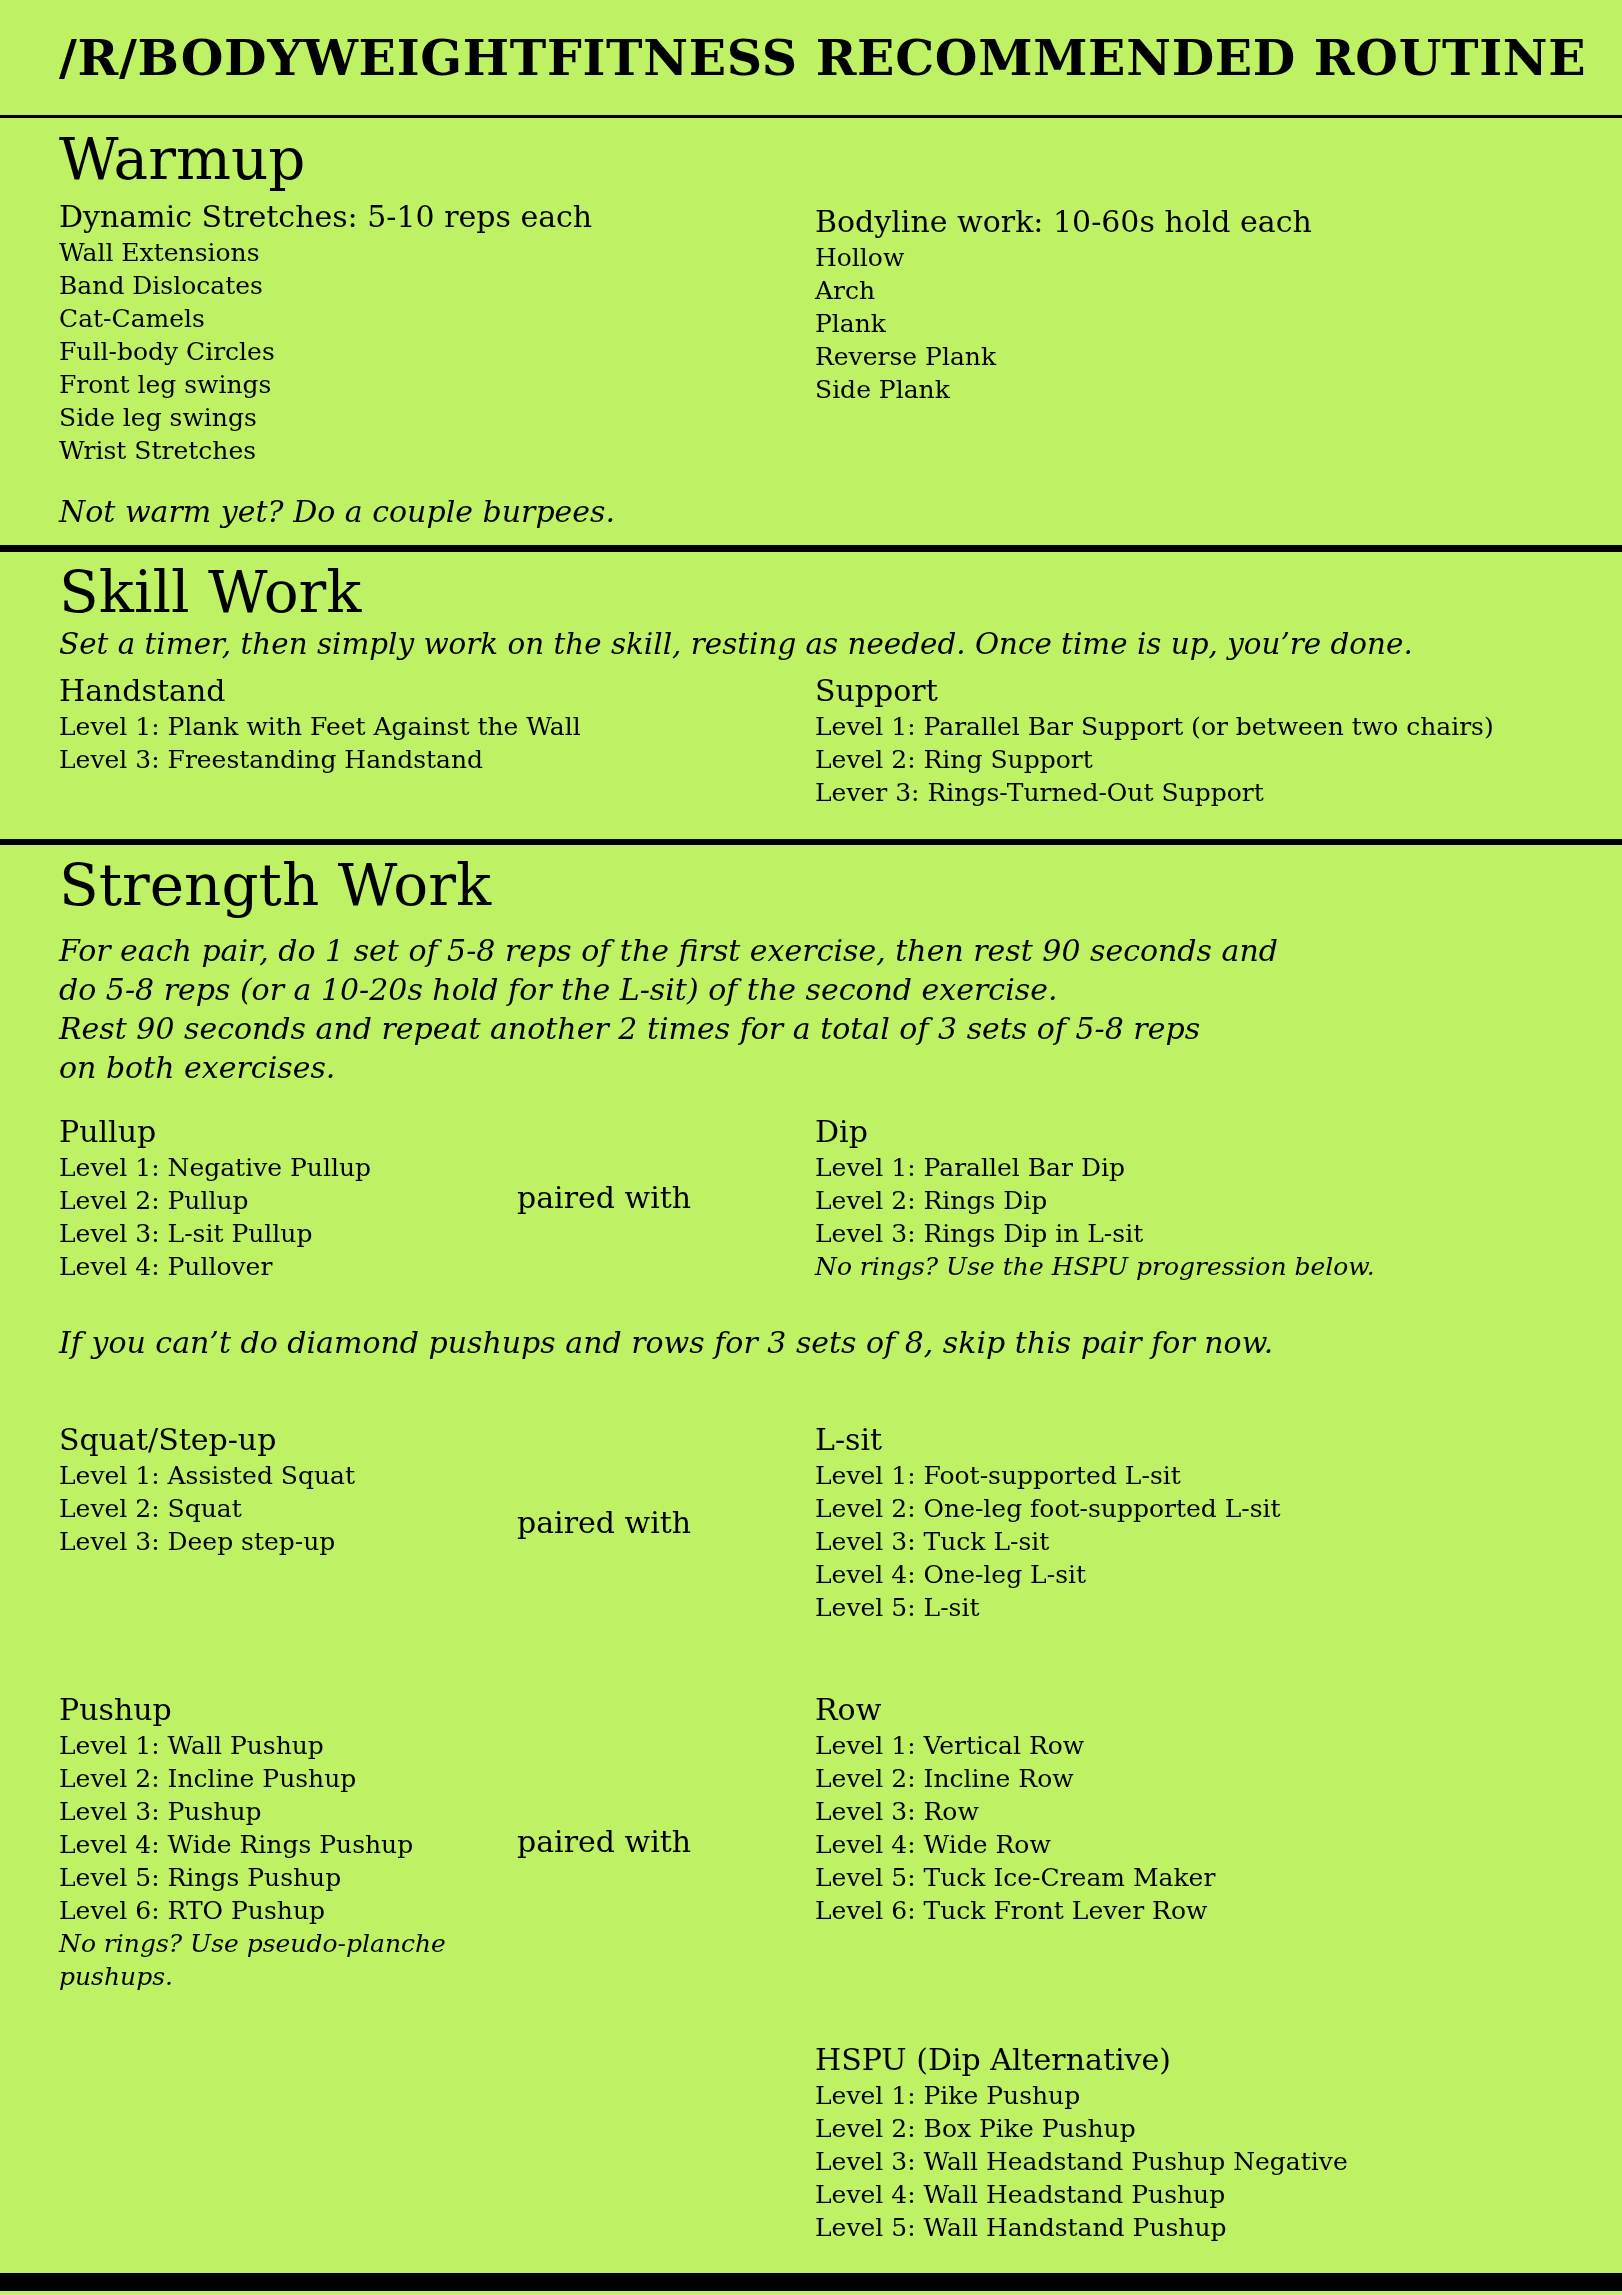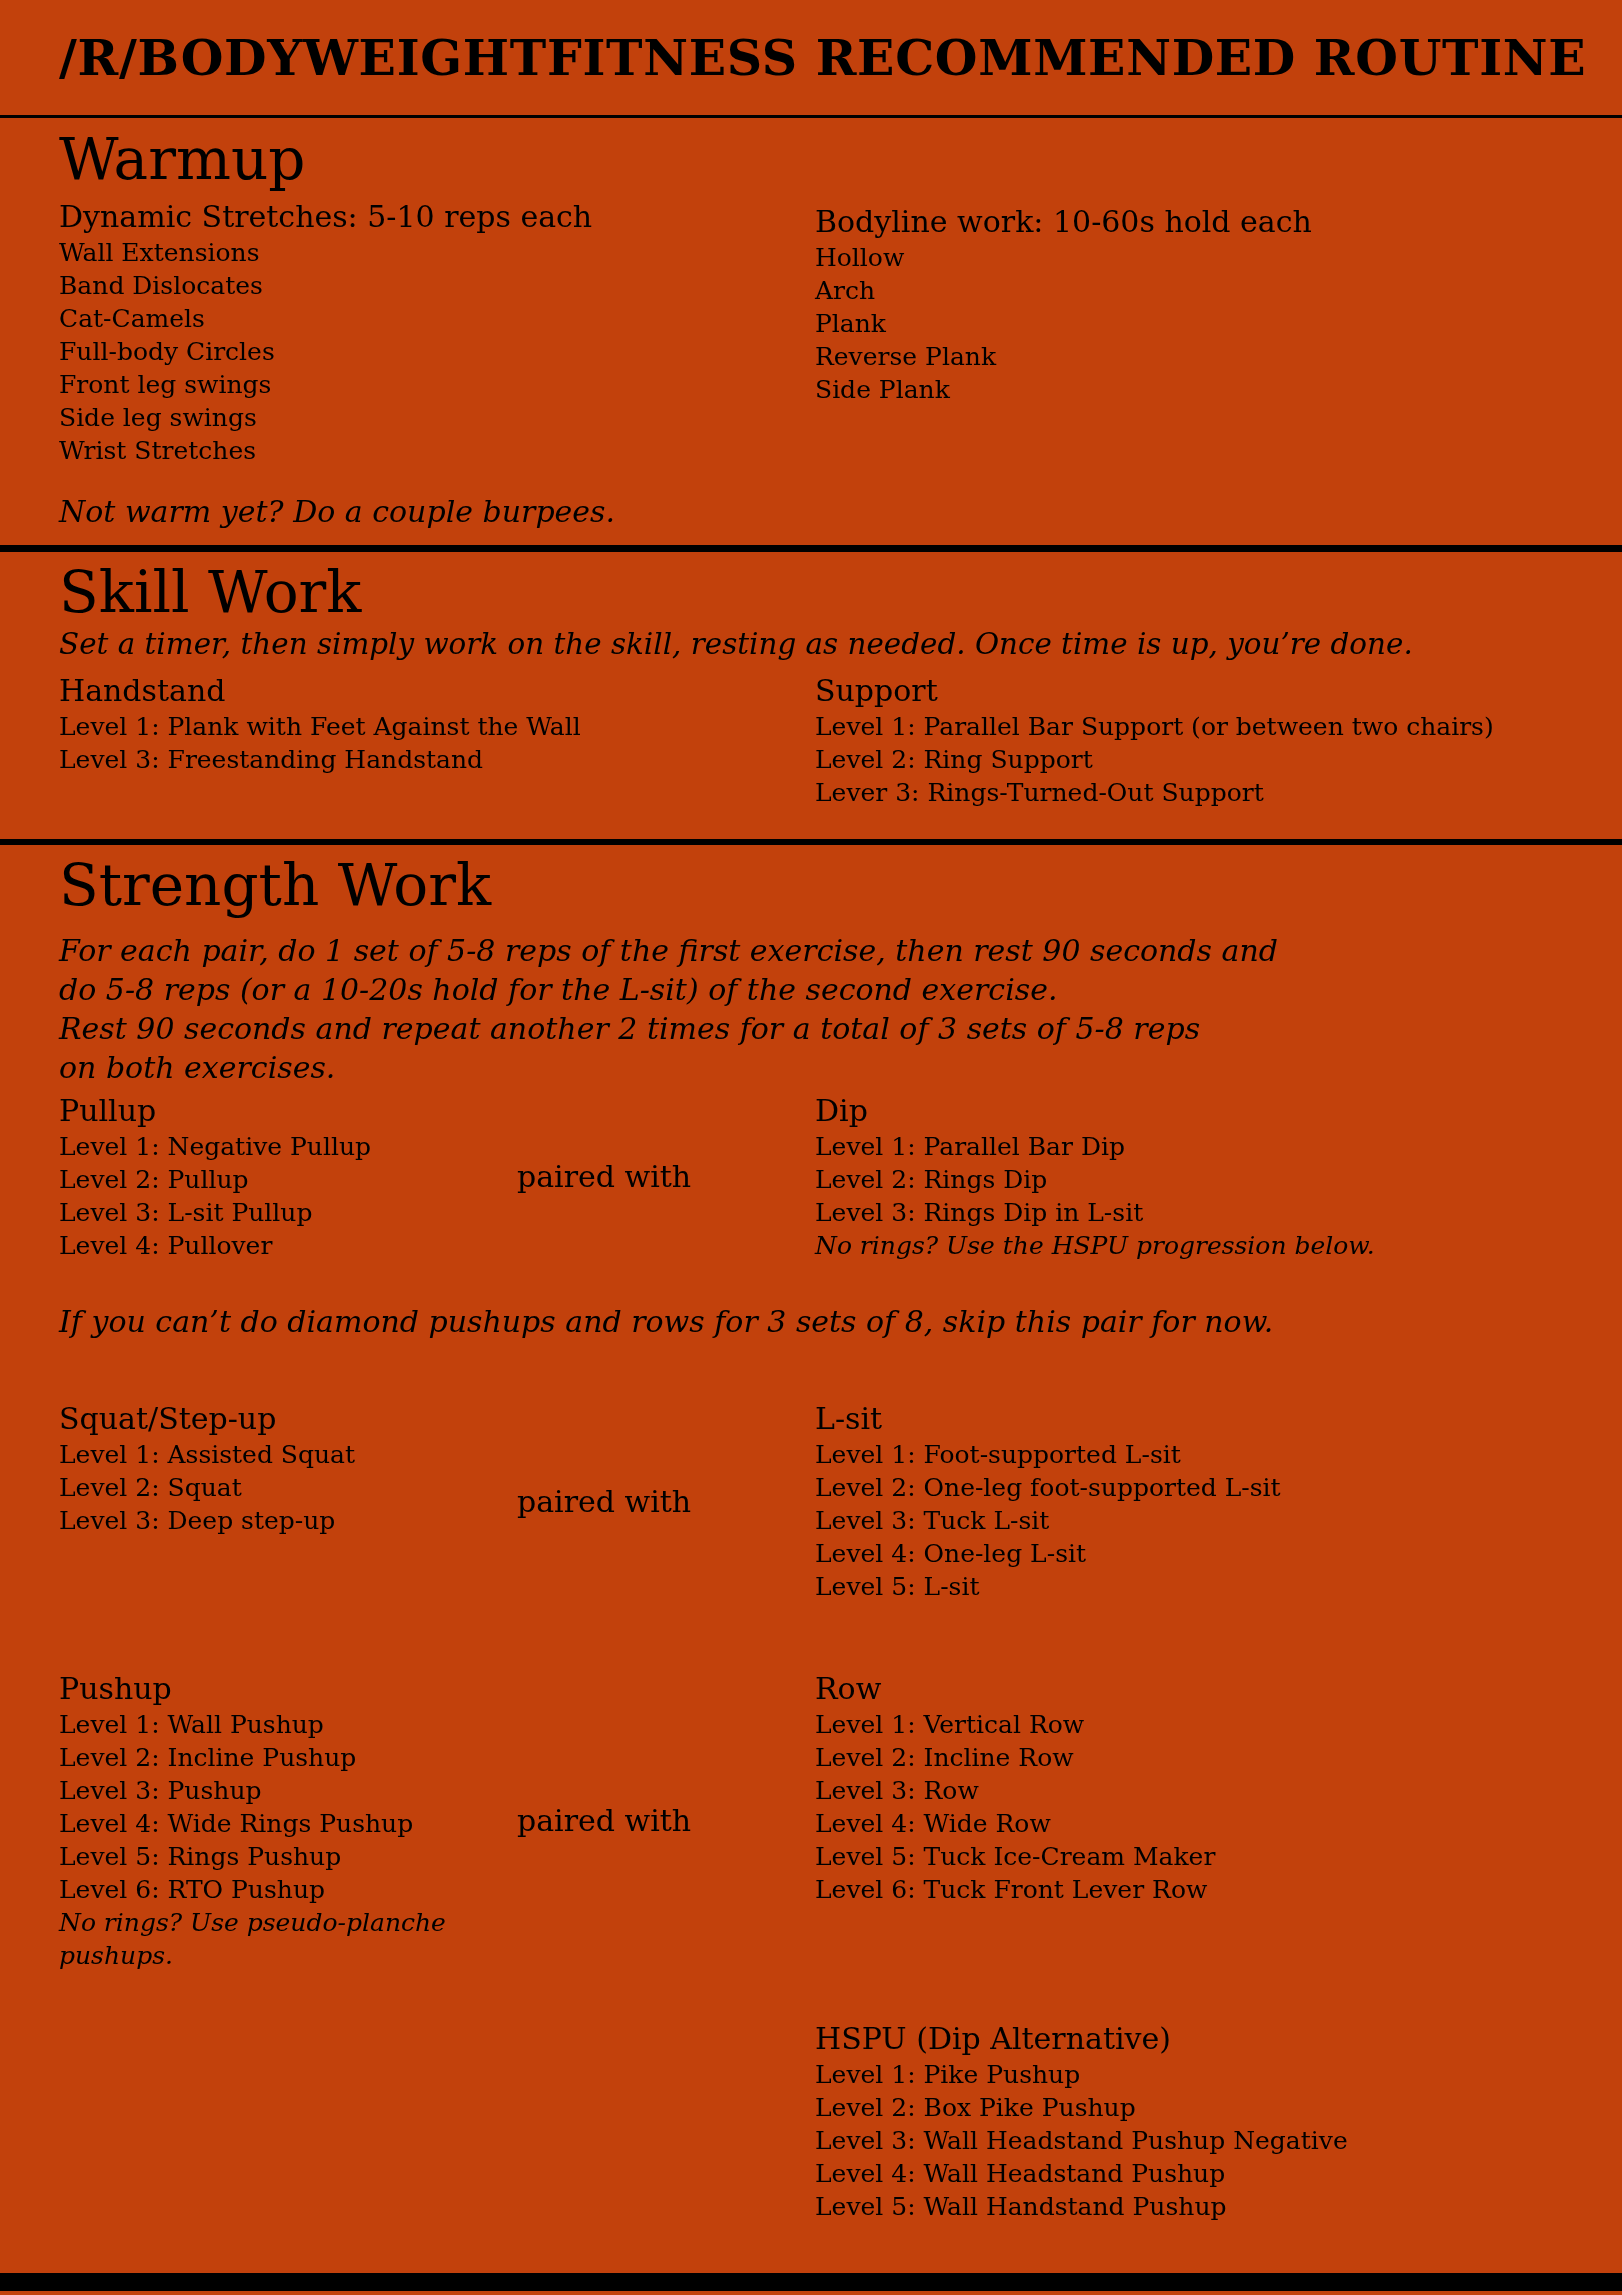--- a/index.html
+++ b/index.html
@@ -1,20 +1,20 @@
 <!DOCTYPE html>
 <html style="font-size:10.5px"><head>
 <meta charset="utf-8">
 <style>
   html, body { margin: 0; padding: 0; background: #ffffff; }
   .page {
     position: relative;
     width: 1623px;
     height: 2295px;
-    background: #c2410c;
+    background: #bef264;
     color: #000000;
     font-family: "DejaVu Serif", "Liberation Serif", serif;
     overflow: hidden;
   }
   .content { padding: 27.5px 59px 0 59px; }
 
   .doc-title {
     font-size: 49px;
     font-weight: bold;
     line-height: 1.25;
@@ -54,21 +54,21 @@
     margin-top: 26px;
   }
   .intro {
     font-size: 29.4px; line-height: 37px; font-style: italic;
     margin-top: 2.6px;
   }
   .intro-block { margin-top: 14px; }
   .intro-line { font-size: 30px; line-height: 39px; font-style: italic; }
 
   .pair-row { display: flex; }
-  .pair-row.p1 { margin-top: 5px; }
+  .pair-row.p1 { margin-top: 26px; }
   .pair-row.p2 { margin-top: 59px; }
   .pair-row.p3 { margin-top: 67px; }
   .pair-left  { width: 406px; flex: none; }
   .pair-mid   { width: 350px; flex: none; align-self: center;
                 padding-left: 52px; box-sizing: border-box;
                 font-size: 30px; line-height: 38px; }
   .pair-right { flex: 1; }
 
   .skip-note {
     font-size: 30px; line-height: 38px; font-style: italic;

